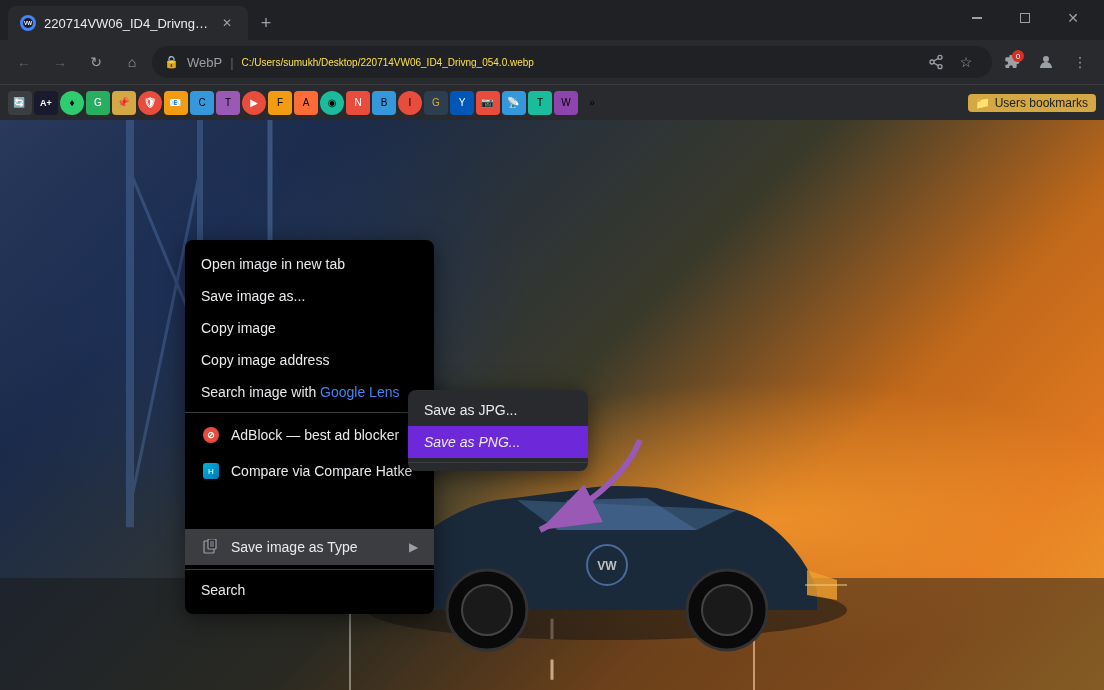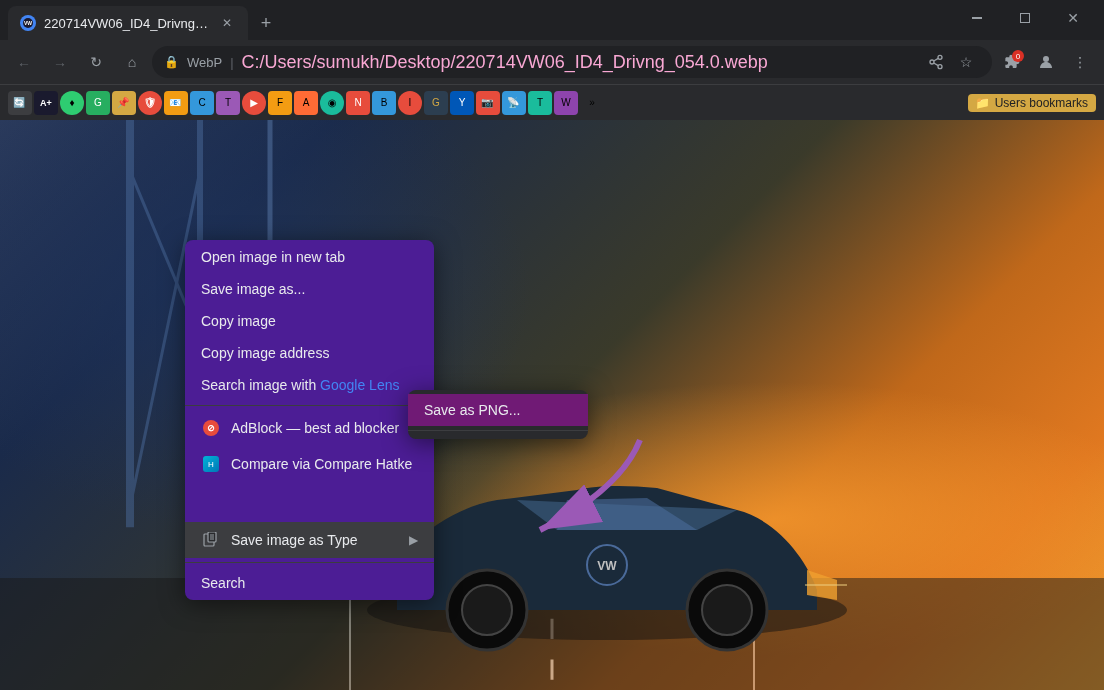--- a/index.html
+++ b/index.html
@@ -99,25 +99,25 @@
       background: 
         radial-gradient(ellipse 60% 40% at 70% 70%, rgba(255,160,48,0.7) 0%, transparent 60%),
         radial-gradient(ellipse 40% 60% at 20% 30%, rgba(30,50,90,0.8) 0%, transparent 70%);
     }
 
     
     .context-menu {
       position: absolute;
       top: 120px;
       left: 185px;
-      background: #4c1d95;
+      background: #000000;
       border-radius: 8px;
       box-shadow: 0 4px 24px rgba(0,0,0,0.5);
       min-width: 220px;
-      padding: 1px 0;
+      padding: 8px 0;
       z-index: 100;
     }
     .menu-item {
       display: flex;
       align-items: center;
       padding: 8px 16px;
       font-size: 14px;
       color: #e8eaed;
       cursor: pointer;
       gap: 10px;
@@ -198,21 +198,21 @@
 
   <div class="address-bar">
     <div class="nav-btn disabled">←</div>
     <div class="nav-btn disabled">→</div>
     <div class="nav-btn">↻</div>
     <div class="nav-btn">⌂</div>
     <div class="url-bar">
       <span style="color:#9aa0a6; font-size:12px;">🔒</span>
       <span style="color:#9aa0a6; font-size:13px;">WebP</span>
       <span style="color:#5f6368;">|</span>
-      <span style="color:#f9a8d4; font-size:18px;">C:/Users/sumukh/Desktop/220714VW06_ID4_Drivng_054.0.webp</span>
+      <span style="color:#fde047; font-size:10px;">C:/Users/sumukh/Desktop/220714VW06_ID4_Drivng_054.0.webp</span>
       <div class="url-actions">
         <div class="url-icon">
           <svg width="16" height="16" viewBox="0 0 24 24" fill="none" stroke="#9aa0a6" stroke-width="2">
               <circle cx="18" cy="5" r="3"></circle>
               <circle cx="6" cy="12" r="3"></circle>
               <circle cx="18" cy="19" r="3"></circle>
               <line x1="8.59" y1="13.51" x2="15.42" y2="17.49"></line>
               <line x1="15.41" y1="6.51" x2="8.59" y2="10.49"></line>
             </svg>
         </div>
@@ -352,21 +352,24 @@
         <span>Save image as Type</span>
         <span class="arrow">▶</span>
       </div>
       <div class="menu-divider"></div>
       <div class="menu-item">
         <span>Search</span>
       </div>
     </div>
 
     <div class="context-submenu">
-      <div class="submenu-item" style="background:#701a75;">
+      <div class="submenu-item">
+        <span>Save as JPG...</span>
+      </div>
+      <div class="submenu-item" style="background:#6d28d9;font-style:italic;">
         <span>Save as PNG...</span>
       </div>
       <div class="menu-divider"></div>
     </div>
 
     <div class="purple-arrow">
       <svg width="200" height="140" viewBox="0 0 200 140">
 
         <defs>
           <marker id="arrowhead" markerWidth="10" markerHeight="7" refX="10" refY="3.5" orient="auto">

